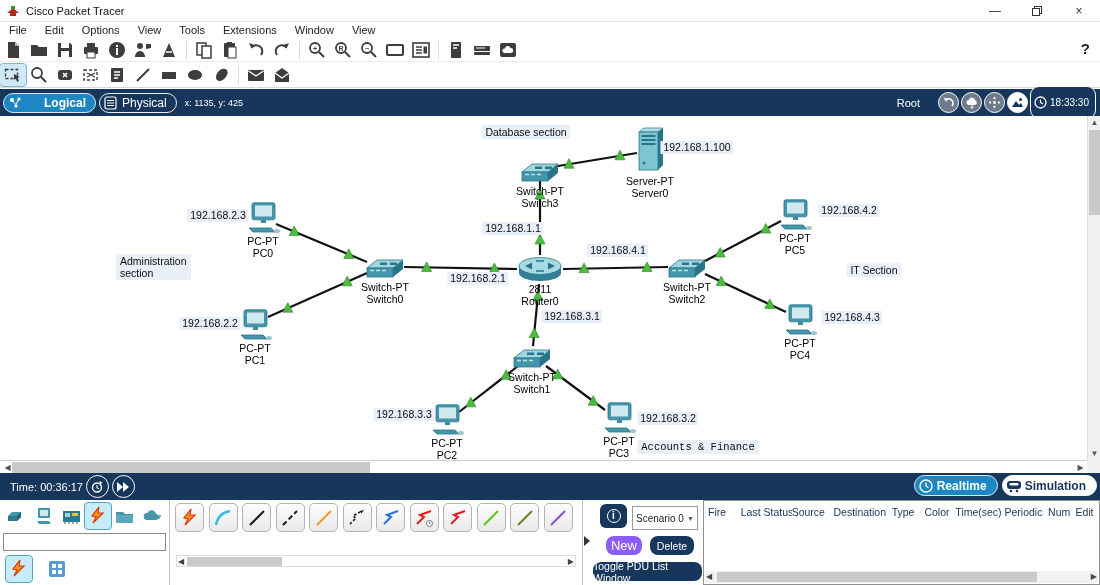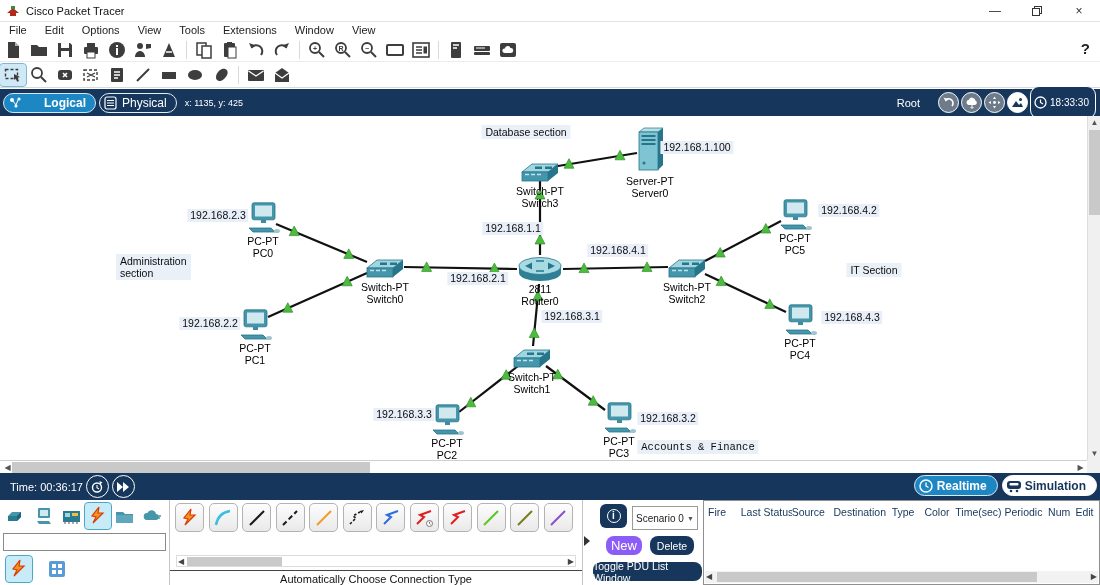--- a/index.html
+++ b/index.html
@@ -696,21 +696,20 @@
           <svg width="20" height="20" viewBox="0 0 20 20">
             <line x1="3" y1="17" x2="17" y2="3" stroke="#8a4fd0" stroke-width="2"></line>
           </svg>
         </div>
       </div>
     <div id="connscroll">
       <div class="scroll-larrow">◀</div>
       <div id="connthumb"></div>
       <div class="scroll-rarrow">▶</div>
     </div>
-    <div id="conncaption">Automatically Choose Connection Type</div>
   </div>
   <div id="splitter">
       <div class="tri"></div>
     </div>
   <div id="scenpanel">
     <div id="infobtn">
         <div class="ic">i</div>
       </div>
     <div id="scensel">
       <span>Scenario 0</span>

